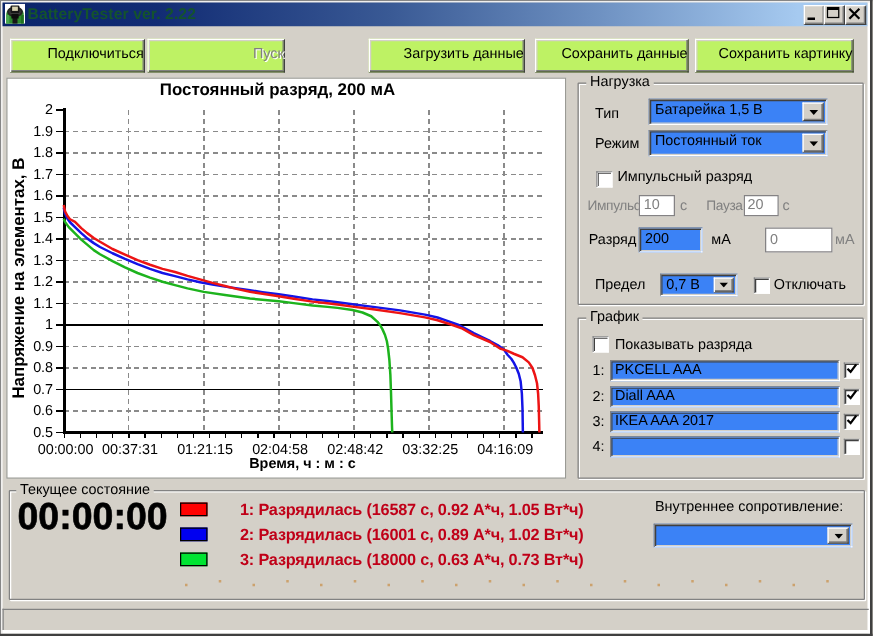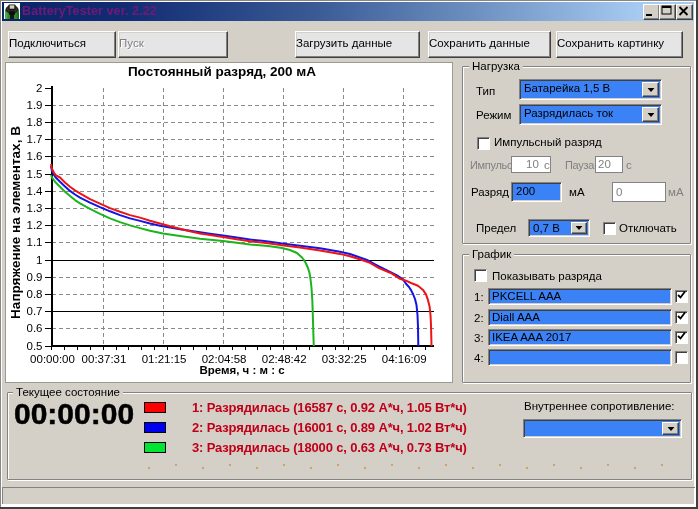--- a/index.html
+++ b/index.html
@@ -1,21 +1,21 @@
 <!DOCTYPE html>
 <html><head><meta charset="utf-8">
 <style>
 html,body{margin:0;padding:0}
 body{width:698px;height:509px;position:relative;background:#d4d0c8;
  font-family:"Liberation Sans",sans-serif;font-size:11px;color:#000;overflow:hidden}
 .abs{position:absolute}
-.btn{position:absolute;height:25px;background:#e5e5e5;
+.btn{position:absolute;height:25px;background:#bef264;
  border:1px solid;border-color:#fff #404040 #404040 #fff;
  box-shadow:inset -1px -1px 0 #808080,inset 1px 1px 0 #d4d0c8;
- text-align:left;line-height:23px;font-size:11.5px}
+ text-align:right;line-height:23px;font-size:11.5px}
 .btn.dis{color:#808080;text-shadow:1px 1px 0 #fff}
 .gb{position:absolute;border:1px solid #828282;border-radius:1px;
  box-shadow:1px 1px 0 #fff,inset 1px 1px 0 #fff}
 .gb>span{position:absolute;top:-7px;left:6px;background:#d4d0c8;padding:0 3px;font-size:11.5px;line-height:13px}
 .sunk{position:absolute;background:#3b82f6;border:1px solid;border-color:#828282 #fff #fff #828282;
  box-shadow:inset 1px 1px 0 #404040,inset -1px -1px 0 #d4d0c8}
 .edit1{position:absolute;background:#fff;border:1px solid #848284;color:#808080;font-size:11.5px}
 .cb{position:absolute;width:11px;height:11px;background:#fff;border:1px solid;
  border-color:#828282 #fff #fff #828282;box-shadow:inset 1px 1px 0 #404040}
 .lbl{position:absolute;font-size:11.5px;white-space:nowrap}
@@ -41,21 +41,21 @@
 <path d="M1 8 Q1 3.5 8 3.5 Q15 3.5 15 8 L15 16 L1 16 Z" fill="#2e8b2e"></path>
 <rect x="1" y="9" width="2.5" height="7" fill="#49a84e"></rect>
 <rect x="12.8" y="9" width="2.2" height="7" fill="#207020"></rect>
 <ellipse cx="8" cy="6.4" rx="6.3" ry="4.3" fill="#242424"></ellipse>
 <ellipse cx="8" cy="6.2" rx="4.6" ry="3.4" fill="#3a3a3a"></ellipse>
 <rect x="4.4" y="1.4" width="7.2" height="6" rx="1" fill="#161616"></rect>
 <rect x="5.7" y="2.3" width="4.6" height="3.4" fill="#d8d2b0"></rect>
 <rect x="6" y="9" width="4" height="7" fill="#161616"></rect>
 <rect x="5.1" y="8.2" width="5.8" height="3.6" fill="#0c0c0c"></rect>
 </svg>
-<div class="abs" style="left:22px;top:4px;font-size:12.5px;font-weight:bold;color:#701a75;letter-spacing:0.1px">BatteryTester ver. 2.22</div>
+<div class="abs" style="left:22px;top:4px;font-size:12.5px;font-weight:bold;color:#14532d;letter-spacing:0.1px">BatteryTester ver. 2.22</div>
 <div class="abs" style="left:643px;top:4px;width:15px;height:14px;background:#d4d0c8;border:1px solid;border-color:#fff #404040 #404040 #fff;box-shadow:inset -1px -1px 0 #808080"><svg width="13" height="12">
       <rect x="2" y="9" width="6" height="2" fill="#000"></rect>
     </svg></div>
 <div class="abs" style="left:659px;top:4px;width:15px;height:14px;background:#d4d0c8;border:1px solid;border-color:#fff #404040 #404040 #fff;box-shadow:inset -1px -1px 0 #808080"><svg width="13" height="12">
       <rect x="2" y="1" width="9" height="8" fill="none" stroke="#000"></rect>
       <rect x="2" y="1" width="9" height="2" fill="#000"></rect>
     </svg></div>
 <div class="abs" style="left:676px;top:4px;width:15px;height:14px;background:#d4d0c8;border:1px solid;border-color:#fff #404040 #404040 #fff;box-shadow:inset -1px -1px 0 #808080"><svg width="13" height="12">
       <path d="M2.5 2 L10.5 10 M10.5 2 L2.5 10" stroke="#000" stroke-width="1.8"></path>
     </svg></div>
@@ -173,31 +173,31 @@
 <div class="sunk" style="left:519px;top:79px;width:141px;height:19px;font-size:11.5px">
     <div class="combot">Батарейка 1,5 В</div>
     <div class="dbtn" style="right:2px;top:2px;width:15px;height:13px">
       <svg width="7" height="4">
         <path d="M0 0 H7 L3.5 4 Z" fill="#000"></path>
       </svg>
     </div>
   </div>
 <div class="lbl" style="left:476px;top:109px">Режим</div>
 <div class="sunk" style="left:519px;top:104px;width:141px;height:19px;font-size:11.5px">
-    <div class="combot">Разрядилась ток</div>
+    <div class="combot">Постоянный ток</div>
     <div class="dbtn" style="right:2px;top:2px;width:15px;height:13px">
       <svg width="7" height="4">
         <path d="M0 0 H7 L3.5 4 Z" fill="#000"></path>
       </svg>
     </div>
   </div>
 <div class="cb" style="left:477px;top:137px"></div>
 <div class="lbl" style="left:494px;top:136px">Импульсный разряд</div>
 <div class="lbl gray" style="left:470px;top:159px;font-size:11px;letter-spacing:-0.3px">Импульс</div>
-<div class="edit1" style="left:511px;top:156px;width:24px;height:15px;padding:0 0 0 14px;line-height:15px">10</div>
+<div class="edit1" style="left:511px;top:156px;width:24px;height:15px;padding:0 0 0 3px;line-height:15px">10</div>
 <div class="lbl gray" style="left:544px;top:159px">с</div>
 <div class="lbl gray" style="left:565px;top:159px;font-size:11px;letter-spacing:-0.3px">Пауза</div>
 <div class="edit1" style="left:595px;top:156px;width:24px;height:15px;padding:0 0 0 2px;line-height:15px">20</div>
 <div class="lbl gray" style="left:626px;top:159px">с</div>
 <div class="lbl" style="left:471px;top:186px">Разряд</div>
 <div class="sunk" style="left:511px;top:182px;width:49px;height:18px;font-size:11.5px">
     <div class="combot">200</div>
   </div>
 <div class="lbl" style="left:569px;top:186px">мА</div>
 <div class="edit1" style="left:612px;top:182px;width:49px;height:18px;padding:0 0 0 3px;line-height:18px">0</div>

